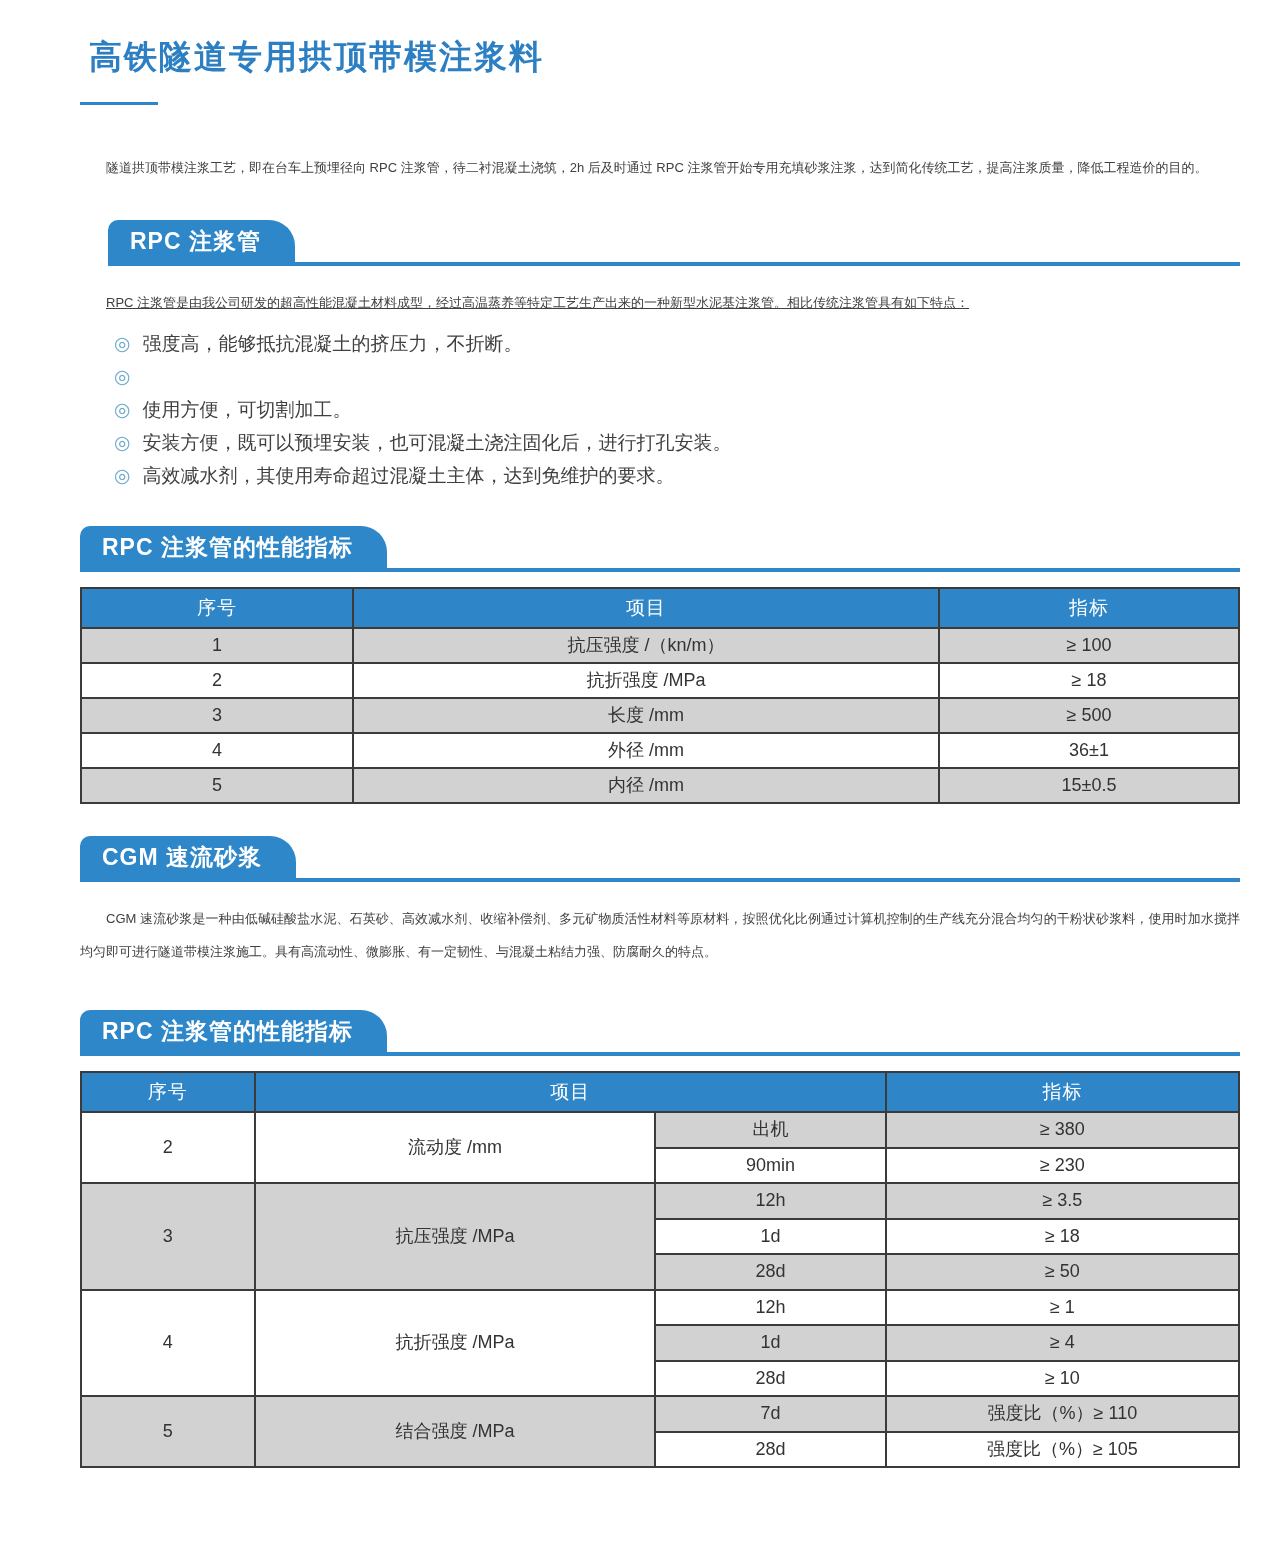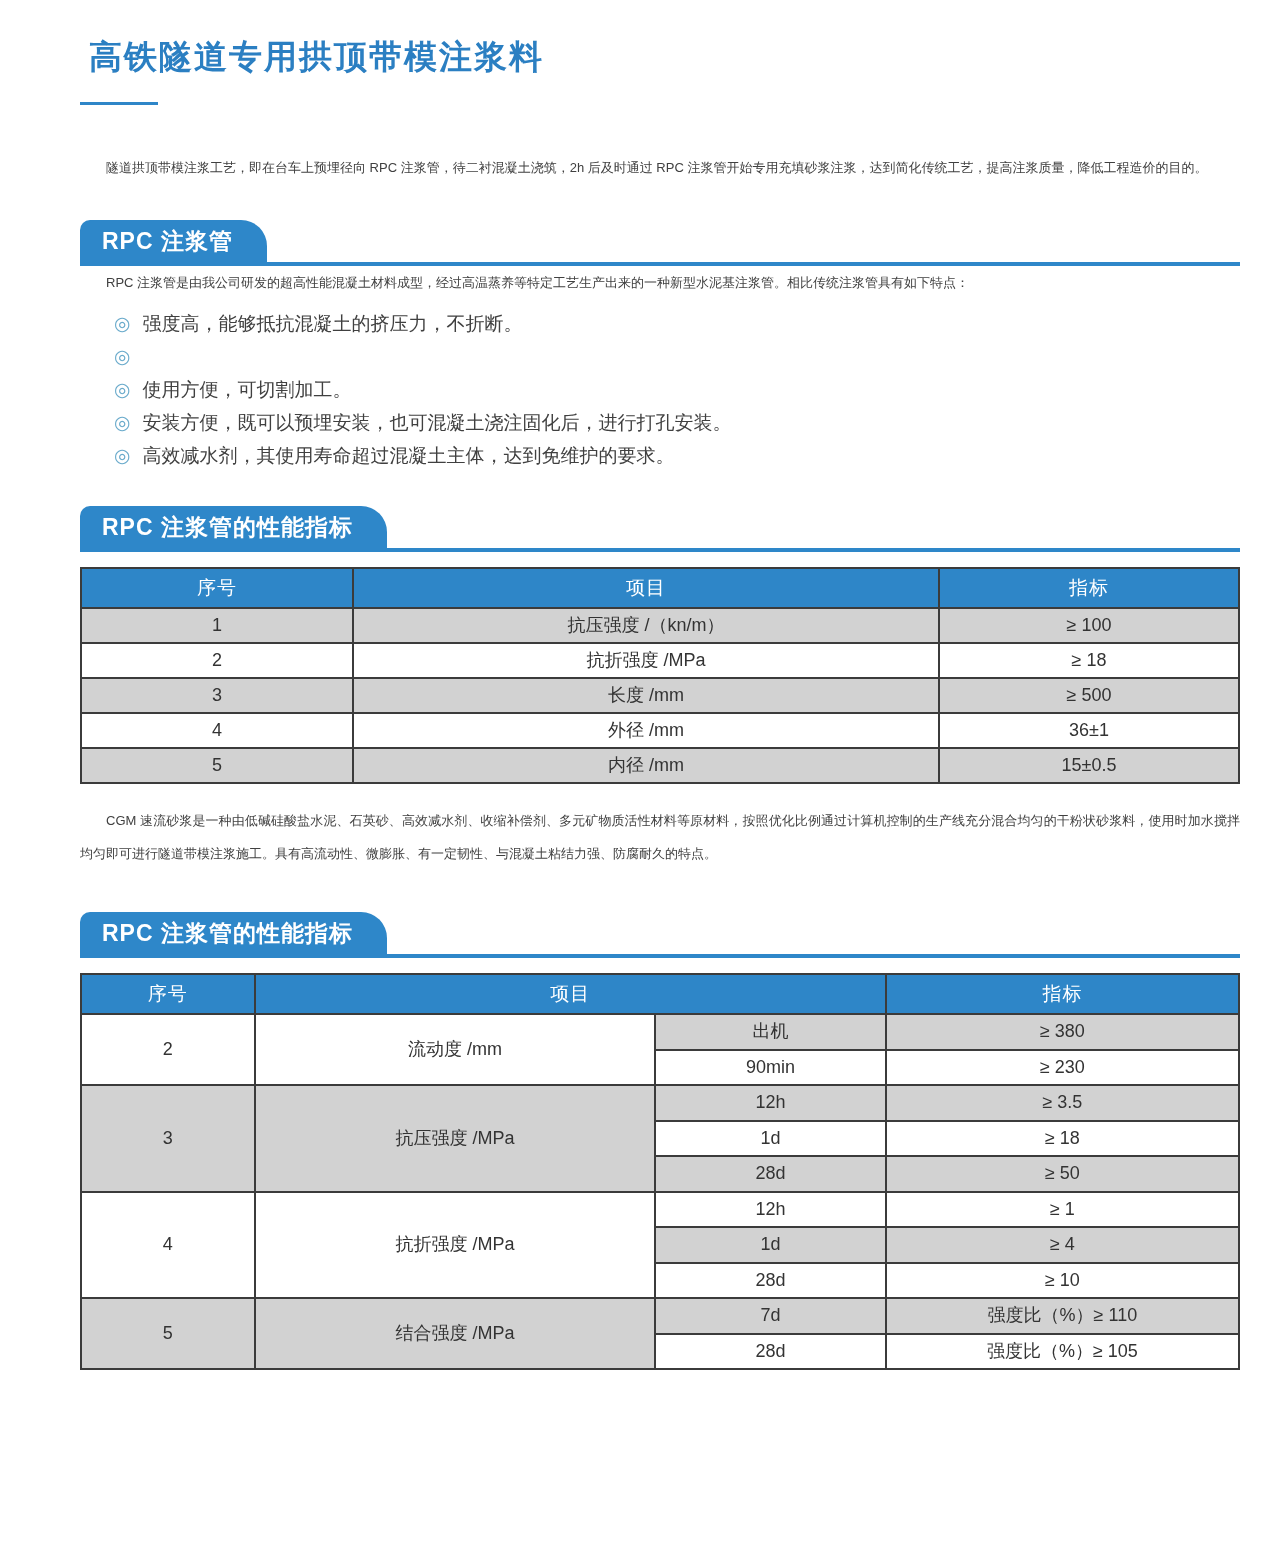--- a/index.html
+++ b/index.html
@@ -43,25 +43,25 @@
     display:inline-block;
     background:#2e87c9;
     color:#ffffff;
     font-size:23px;
     font-weight:bold;
     line-height:27px;
     padding:8px 34px 7px 22px;
     border-radius:10px 26px 0 0;
     letter-spacing:1px;
   }
-  .banner-rpc{margin-top:36px;}
+  .banner-rpc{margin-top:36px;margin-left:28px;}
   .banner-rpc-specs{margin-top:34px;}
   .banner-cgm{margin-top:32px;}
   .banner-cgm-specs{margin-top:42px;}
-  .after-banner{margin-top:0;}
+  .after-banner{margin-top:20px;text-decoration:underline;}
   .cgm-para{margin-top:20px;}
 
   
   .features{
     list-style:none;
     margin:8px 0 0 34px;
     padding:0;
   }
   .features li{
     display:flex;
@@ -179,20 +179,23 @@
           <td class="white">36±1</td>
         </tr>
         <tr>
           <td class="grey">5</td>
           <td class="grey">内径 /mm</td>
           <td class="grey">15±0.5</td>
         </tr>
       </tbody>
   </table>
 
+  <div class="banner banner-cgm">
+    <span class="tab">CGM 速流砂浆</span>
+  </div>
   <p class="para cgm-para">CGM 速流砂浆是一种由低碱硅酸盐水泥、石英砂、高效减水剂、收缩补偿剂、多元矿物质活性材料等原材料，按照优化比例通过计算机控制的生产线充分混合均匀的干粉状砂浆料，使用时加水搅拌均匀即可进行隧道带模注浆施工。具有高流动性、微膨胀、有一定韧性、与混凝土粘结力强、防腐耐久的特点。</p>
 
   <div class="banner banner-cgm-specs">
     <span class="tab">RPC 注浆管的性能指标</span>
   </div>
   <table class="spec-table" id="table2">
     <colgroup>
       <col style="width:15%">
         <col style="width:34.6%">
         <col style="width:19.9%">

